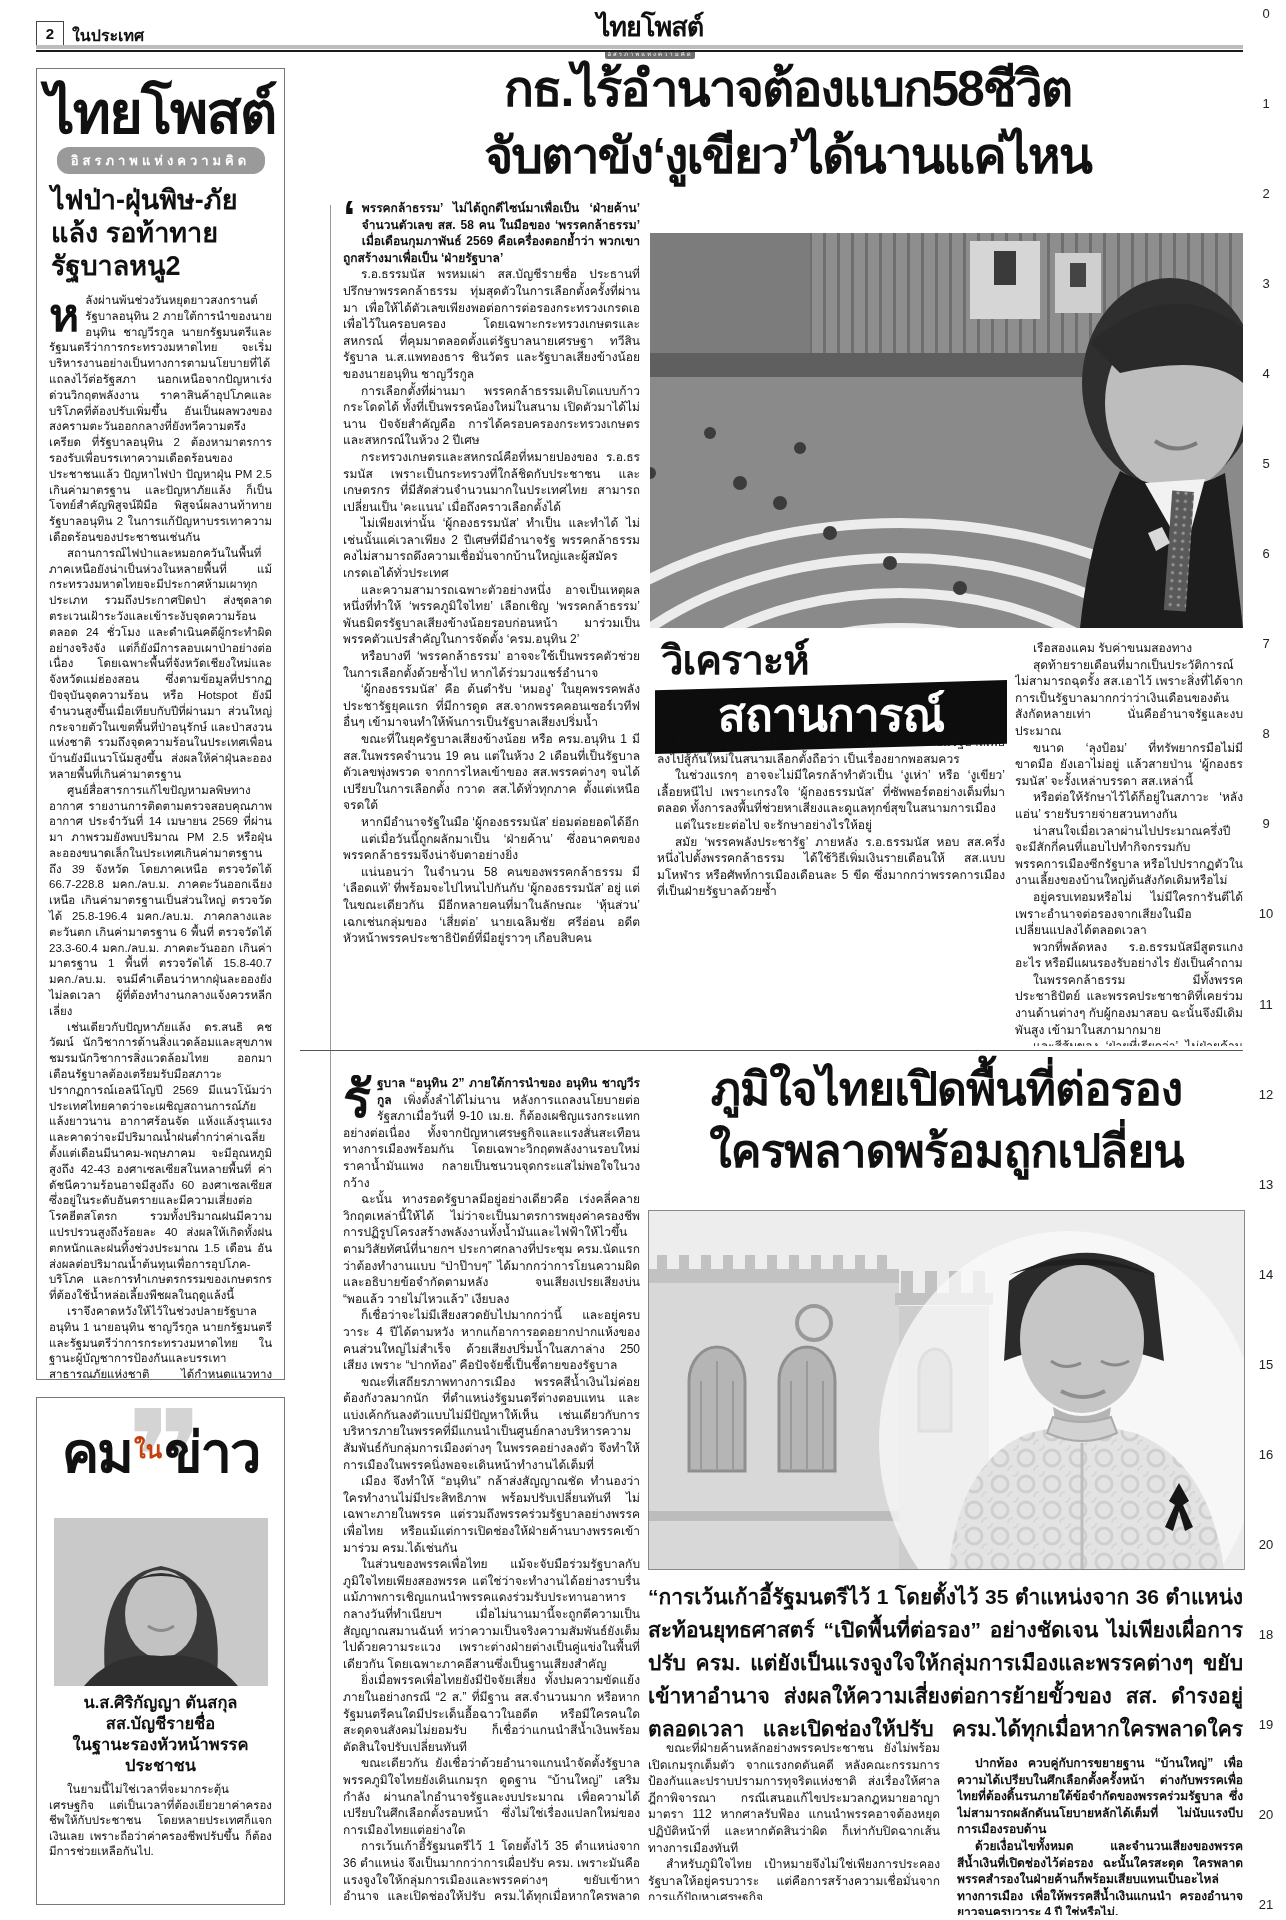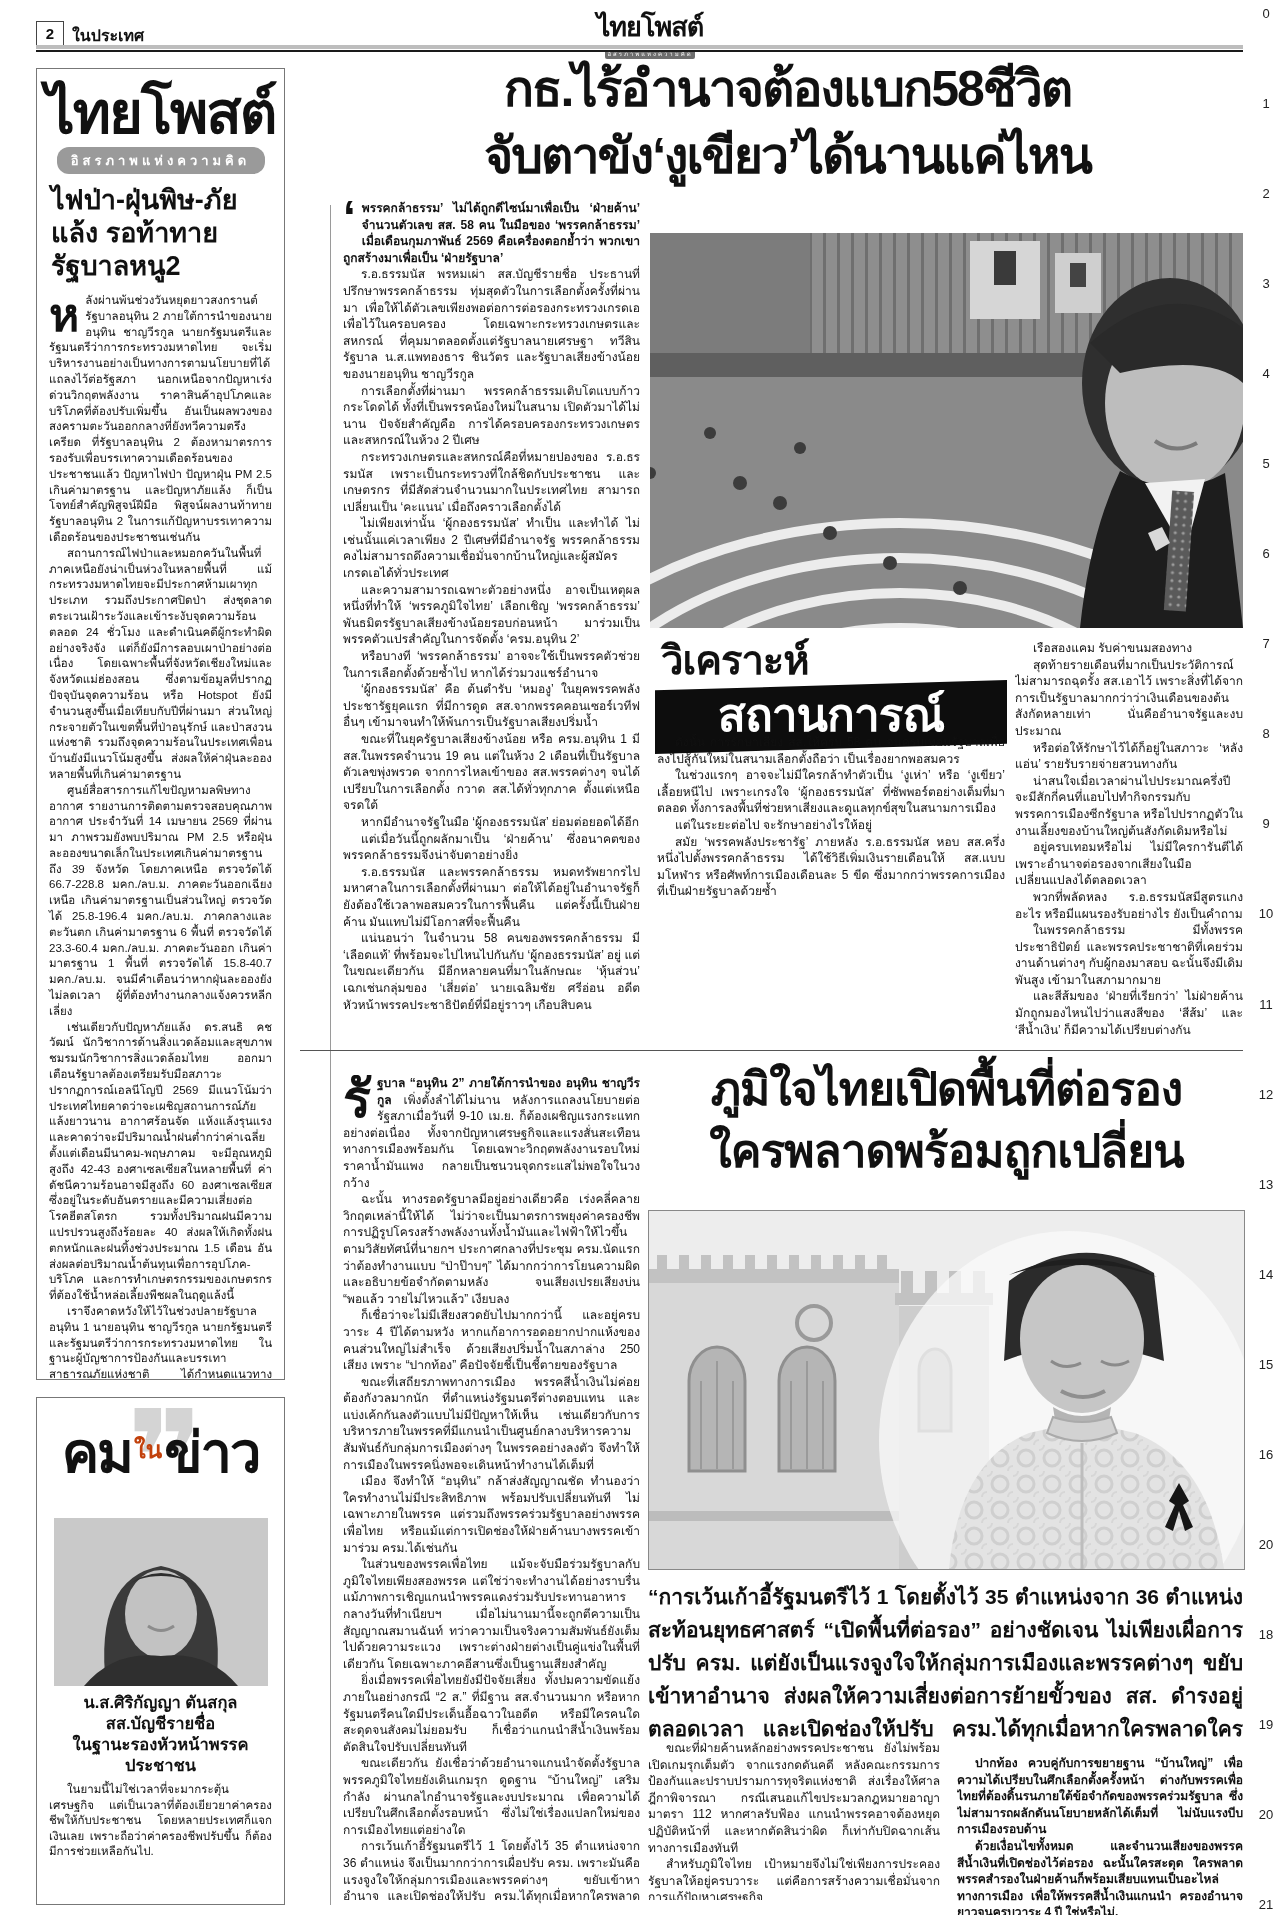--- a/index.html
+++ b/index.html
@@ -155,21 +155,20 @@
         <p class="a1-p">ร.อ.ธรรมนัส พรหมเผ่า สส.บัญชีรายชื่อ ประธานที่ปรึกษาพรรคกล้าธรรม ทุ่มสุดตัวในการเลือกตั้งครั้งที่ผ่านมา เพื่อให้ได้ตัวเลขเพียงพอต่อการต่อรองกระทรวงเกรดเอ เพื่อไว้ในครอบครอง โดยเฉพาะกระทรวงเกษตรและสหกรณ์ ที่คุมมาตลอดตั้งแต่รัฐบาลนายเศรษฐา ทวีสิน รัฐบาล น.ส.แพทองธาร ชินวัตร และรัฐบาลเสียงข้างน้อยของนายอนุทิน ชาญวีรกูล</p>
         <p class="a1-p">การเลือกตั้งที่ผ่านมา พรรคกล้าธรรมเติบโตแบบก้าวกระโดดได้ ทั้งที่เป็นพรรคน้องใหม่ในสนาม เปิดตัวมาได้ไม่นาน ปัจจัยสำคัญคือ การได้ครอบครองกระทรวงเกษตรและสหกรณ์ในห้วง 2 ปีเศษ</p>
         <p class="a1-p">กระทรวงเกษตรและสหกรณ์คือที่หมายปองของ ร.อ.ธรรมนัส เพราะเป็นกระทรวงที่ใกล้ชิดกับประชาชน และเกษตรกร ที่มีสัดส่วนจำนวนมากในประเทศไทย สามารถเปลี่ยนเป็น ‘คะแนน’ เมื่อถึงคราวเลือกตั้งได้</p>
         <p class="a1-p">ไม่เพียงเท่านั้น ‘ผู้กองธรรมนัส’ ทำเป็น และทำได้ ไม่เช่นนั้นแค่เวลาเพียง 2 ปีเศษที่มีอำนาจรัฐ พรรคกล้าธรรมคงไม่สามารถดึงความเชื่อมั่นจากบ้านใหญ่และผู้สมัครเกรดเอได้ทั่วประเทศ</p>
         <p class="a1-p">และความสามารถเฉพาะตัวอย่างหนึ่ง อาจเป็นเหตุผลหนึ่งที่ทำให้ ‘พรรคภูมิใจไทย’ เลือกเชิญ ‘พรรคกล้าธรรม’ พันธมิตรรัฐบาลเสียงข้างน้อยรอบก่อนหน้า มาร่วมเป็นพรรคตัวแปรสำคัญในการจัดตั้ง ‘ครม.อนุทิน 2’</p>
         <p class="a1-p">หรือบางที ‘พรรคกล้าธรรม’ อาจจะใช้เป็นพรรคตัวช่วยในการเลือกตั้งด้วยซ้ำไป หากได้ร่วมวงแชร์อำนาจ</p>
         <p class="a1-p">‘ผู้กองธรรมนัส’ คือ ต้นตำรับ ‘หมองู’ ในยุคพรรคพลังประชารัฐยุคแรก ที่มีการดูด สส.จากพรรคคอนเซอร์เวทีฟอื่นๆ เข้ามาจนทำให้พ้นการเป็นรัฐบาลเสียงปริ่มน้ำ</p>
         <p class="a1-p">ขณะที่ในยุครัฐบาลเสียงข้างน้อย หรือ ครม.อนุทิน 1 มี สส.ในพรรคจำนวน 19 คน แต่ในห้วง 2 เดือนที่เป็นรัฐบาล ตัวเลขพุ่งพรวด จากการไหลเข้าของ สส.พรรคต่างๆ จนได้เปรียบในการเลือกตั้ง กวาด สส.ได้ทั่วทุกภาค ตั้งแต่เหนือจรดใต้</p>
         <p class="a1-p">หากมีอำนาจรัฐในมือ ‘ผู้กองธรรมนัส’ ย่อมต่อยอดได้อีก</p>
         <p class="a1-p">แต่เมื่อวันนี้ถูกผลักมาเป็น ‘ฝ่ายค้าน’ ซึ่งอนาคตของพรรคกล้าธรรมจึงน่าจับตาอย่างยิ่ง</p>
-        <p class="a1-p">ร.อ.ธรรมนัส และพรรคกล้าธรรม หมดทรัพยากรไปมหาศาลในการเลือกตั้งที่ผ่านมา ต่อให้ได้อยู่ในอำนาจรัฐก็ยังต้องใช้เวลาพอสมควรในการฟื้นคืน แต่ครั้งนี้เป็นฝ่ายค้าน มันแทบไม่มีโอกาสที่จะฟื้นคืน</p>
         <p class="a1-p">แน่นอนว่า ในจำนวน 58 คนของพรรคกล้าธรรม มี ‘เลือดแท้’ ที่พร้อมจะไปไหนไปกันกับ ‘ผู้กองธรรมนัส’ อยู่ แต่ในขณะเดียวกัน มีอีกหลายคนที่มาในลักษณะ ‘หุ้นส่วน’ เฉกเช่นกลุ่มของ ‘เสี่ยต่อ’ นายเฉลิมชัย ศรีอ่อน อดีตหัวหน้าพรรคประชาธิปัตย์ที่มีอยู่ราวๆ เกือบสิบคน</p>
       </div>
   </div>
 
   <div class="abs" id="photo1">
     <svg width="593" height="395" viewBox="0 0 593 395" xmlns="http://www.w3.org/2000/svg">
       <defs>
         <clipPath id="ph1">
             <rect x="0" y="0" width="593" height="395"></rect>
           </clipPath>
@@ -230,20 +229,21 @@
   <div class="abs" id="a1-colB">
       <p class="a1-p">ดังนั้น การรักษาเสียง สส.ให้ครบ 58 คน จนครบเทอมรัฐบาลเพื่อลงไปสู้กันใหม่ในสนามเลือกตั้งถือว่า เป็นเรื่องยากพอสมควร</p>
       <p class="a1-p">ในช่วงแรกๆ อาจจะไม่มีใครกล้าทำตัวเป็น ‘งูเห่า’ หรือ ‘งูเขียว’ เลื้อยหนีไป เพราะเกรงใจ ‘ผู้กองธรรมนัส’ ที่ซัพพอร์ตอย่างเต็มที่มาตลอด ทั้งการลงพื้นที่ช่วยหาเสียงและดูแลทุกข์สุขในสนามการเมือง</p>
       <p class="a1-p">แต่ในระยะต่อไป จะรักษาอย่างไรให้อยู่</p>
       <p class="a1-p">สมัย ‘พรรคพลังประชารัฐ’ ภายหลัง ร.อ.ธรรมนัส หอบ สส.ครึ่งหนึ่งไปตั้งพรรคกล้าธรรม ได้ใช้วิธีเพิ่มเงินรายเดือนให้ สส.แบบมโหฬาร หรือศัพท์การเมืองเดือนละ 5 ขีด ซึ่งมากกว่าพรรคการเมืองที่เป็นฝ่ายรัฐบาลด้วยซ้ำ</p>
     </div>
 
   <div class="abs" id="a1-colC">
       <p class="a1-p">เรือสองแคม รับค่าขนมสองทาง</p>
       <p class="a1-p">สุดท้ายรายเดือนที่มากเป็นประวัติการณ์ไม่สามารถฉุดรั้ง สส.เอาไว้ เพราะสิ่งที่ได้จากการเป็นรัฐบาลมากกว่าว่าเงินเดือนของต้นสังกัดหลายเท่า นั่นคืออำนาจรัฐและงบประมาณ</p>
+      <p class="a1-p">ขนาด ‘ลุงป้อม’ ที่ทรัพยากรมือไม่มีขาดมือ ยังเอาไม่อยู่ แล้วสายป่าน ‘ผู้กองธรรมนัส’ จะรั้งเหล่าบรรดา สส.เหล่านี้</p>
       <p class="a1-p">หรือต่อให้รักษาไว้ได้ก็อยู่ในสภาวะ ‘หลังแอ่น’ รายรับรายจ่ายสวนทางกัน</p>
       <p class="a1-p">น่าสนใจเมื่อเวลาผ่านไปประมาณครึ่งปี จะมีสักกี่คนที่แอบไปทำกิจกรรมกับพรรคการเมืองซีกรัฐบาล หรือไปปรากฏตัวในงานเลี้ยงของบ้านใหญ่ต้นสังกัดเดิมหรือไม่</p>
       <p class="a1-p">อยู่ครบเทอมหรือไม่ ไม่มีใครการันตีได้ เพราะอำนาจต่อรองจากเสียงในมือเปลี่ยนแปลงได้ตลอดเวลา</p>
       <p class="a1-p">พวกที่พลัดหลง ร.อ.ธรรมนัสมีสูตรแกงอะไร หรือมีแผนรองรับอย่างไร ยังเป็นคำถาม</p>
       <p class="a1-p">ในพรรคกล้าธรรม มีทั้งพรรคประชาธิปัตย์ และพรรคประชาชาติที่เคยร่วมงานด้านต่างๆ กับผู้กองมาสอบ ฉะนั้นจึงมีเดิมพันสูง เข้ามาในสภามากมาย</p>
       <p class="a1-p">และสีส้มของ ‘ฝ่ายที่เรียกว่า’ ไม่ฝ่ายค้าน มักถูกมองไหนไปว่าแสงสีของ ‘สีส้ม’ และ ‘สีน้ำเงิน’ ก็มีความได้เปรียบต่างกัน</p>
     </div>
 
   <div class="abs" id="a1-divider"></div>
 

